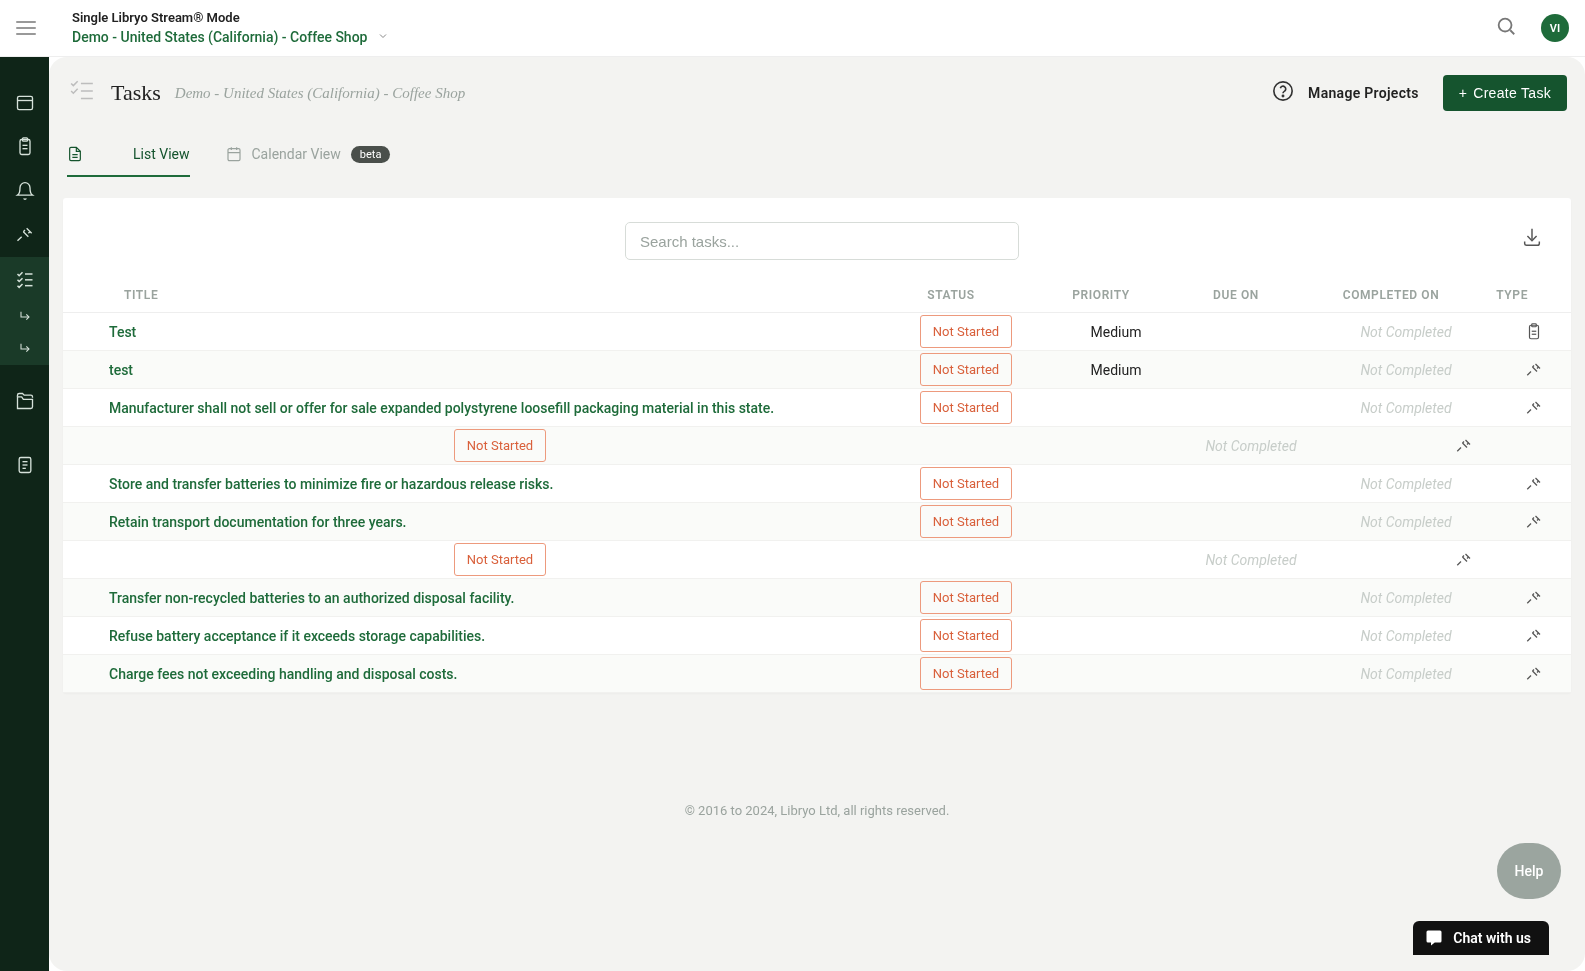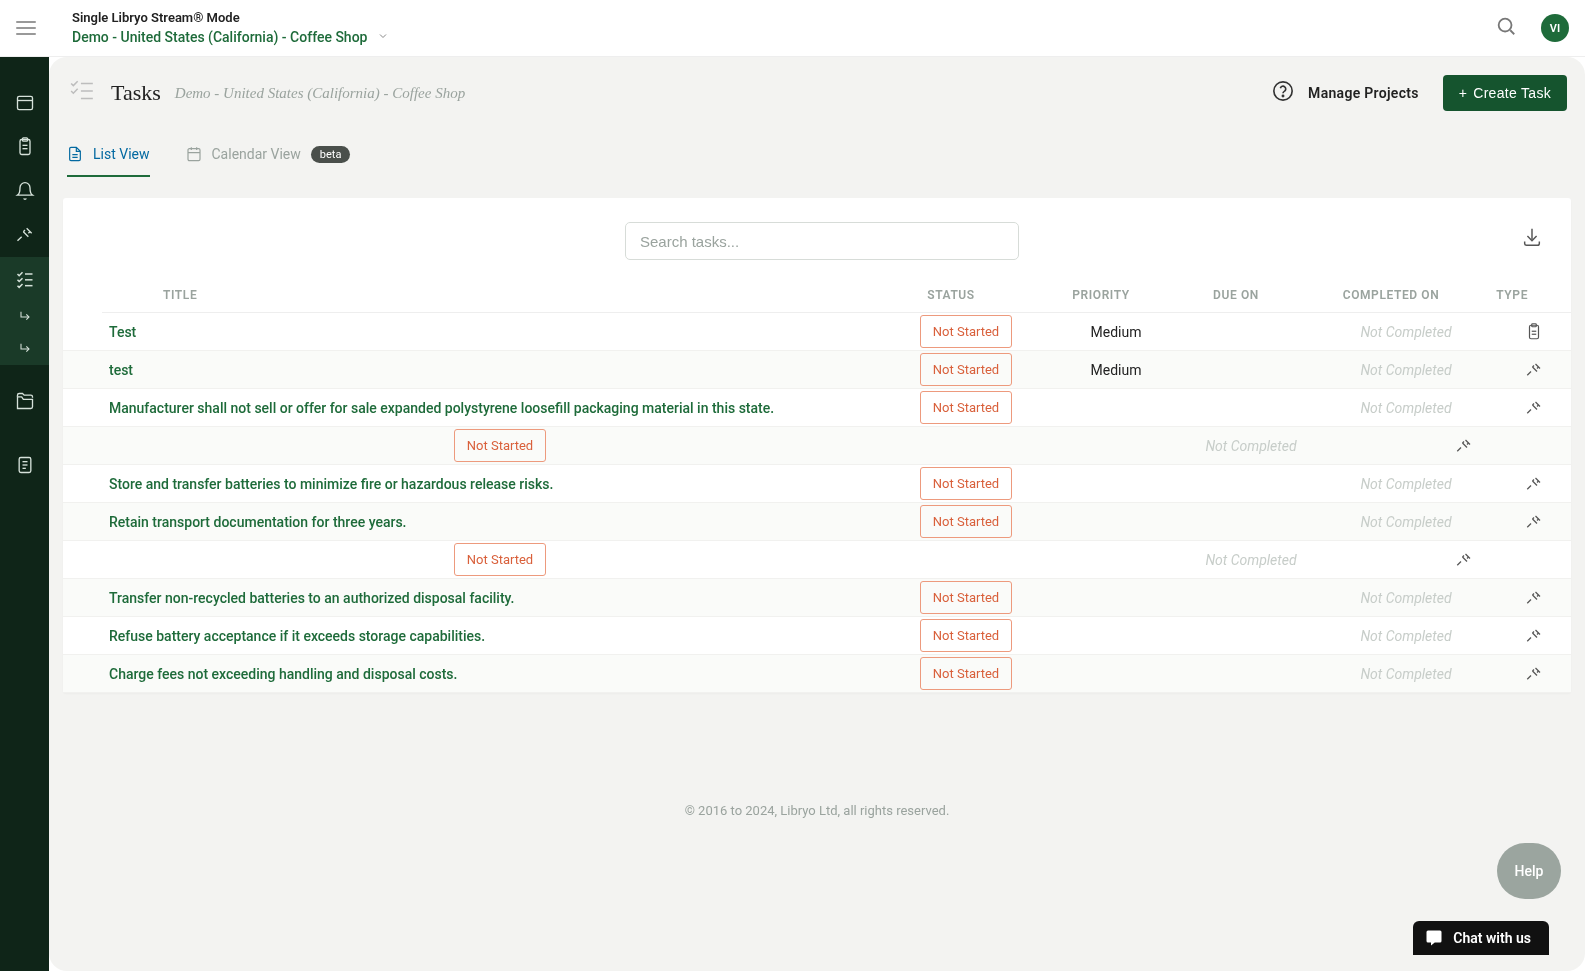--- a/index.html
+++ b/index.html
@@ -38,37 +38,37 @@
 .page-subtitle { font-family: Georgia, "Times New Roman", serif; font-style: italic; color: #9aa39e; font-size: 15px; }
 .header-spacer { flex: 1; }
 .help-circle { color: #333; margin-right: 14px; cursor: pointer; }
 .manage-projects { font-size: 14px; font-weight: 600; letter-spacing: 0.3px; color: #222; cursor: pointer; margin-right: 24px; }
 .create-task-btn { background: #15542e; color: #fff; border: none; border-radius: 4px; padding: 10px 16px; font-size: 14px; font-weight: 500; display: flex; align-items: center; cursor: pointer; letter-spacing: 0.3px; }
 .create-task-btn .plus { margin-right: 6px; font-size: 14px; line-height: 1; }
 
 
 .tabs { display: flex; align-items: center; margin-top: 16px; padding: 0 4px; border-bottom: 1px solid transparent; }
 .tab { display: flex; align-items: center; padding: 10px 0 14px 0; margin-right: 36px; cursor: pointer; color: #9aa39e; font-size: 14px; position: relative; }
-.tab.active { color: #0369a1; }
+.tab.active { color: #14532d; gap: 40px; }
 .tab.active::after { content: ""; position: absolute; left: 0; right: 0; bottom: 0; height: 2px; background: #1e6b3a; }
 .tab svg { margin-right: 10px; }
 .beta-badge { background: #4a4f4b; color: #fff; font-size: 11px; border-radius: 10px; padding: 2px 9px; margin-left: 10px; }
 
 
 .card { background: #fff; border-radius: 3px; margin-top: 20px; box-shadow: 0 1px 2px rgba(0,0,0,0.03); }
 .card-toolbar { display: flex; align-items: flex-start; padding: 24px 28px 18px 38px; position: relative; }
 .search-wrap { margin: 0 auto; }
 .search-input { width: 394px; height: 38px; border: 1px solid #d7dcd8; border-radius: 5px; padding: 0 14px; font-size: 15px; color: #333; outline: none; }
 .search-input::placeholder { color: #9aa39e; }
 .download-icon { position: absolute; right: 28px; top: 28px; color: #555; cursor: pointer; }
 
 
 .table { width: 100%; }
 .thead, .trow { display: grid; grid-template-columns: 46px 1fr 150px 150px 120px 190px 70px; align-items: center; }
-.thead { padding: 10px 15px; border-bottom: 1px solid #eee; margin-left: 39px; }
+.thead { padding: 10px 15px; border-bottom: 1px solid #eee; }
 .th { font-size: 12px; font-weight: 600; letter-spacing: 0.6px; color: #9aa39e; text-transform: uppercase; }
 .th-center { text-align: center; }
 .th-right { text-align: right; padding-right: 28px; }
 .trow { min-height: 38px; border-bottom: 1px solid #f1f1ef; }
 .trow:nth-child(even) { background: #fafbf9; }
 .td-title { color: #1e6b3a; font-size: 14px; font-weight: 500; cursor: pointer; padding: 10px 8px 10px 0; }
 .td-status { display: flex; justify-content: center; }
 .status-badge { border: 1px solid #e07a5f; color: #d35400cc; border-color: #e69d84; font-size: 13px; padding: 8px 12px; border-radius: 3px; white-space: nowrap; }
 .status-notstarted { border-color: #ed9a7d; color: #d9603b; }
 .td-priority { text-align: center; font-size: 14px; color: #222; }

